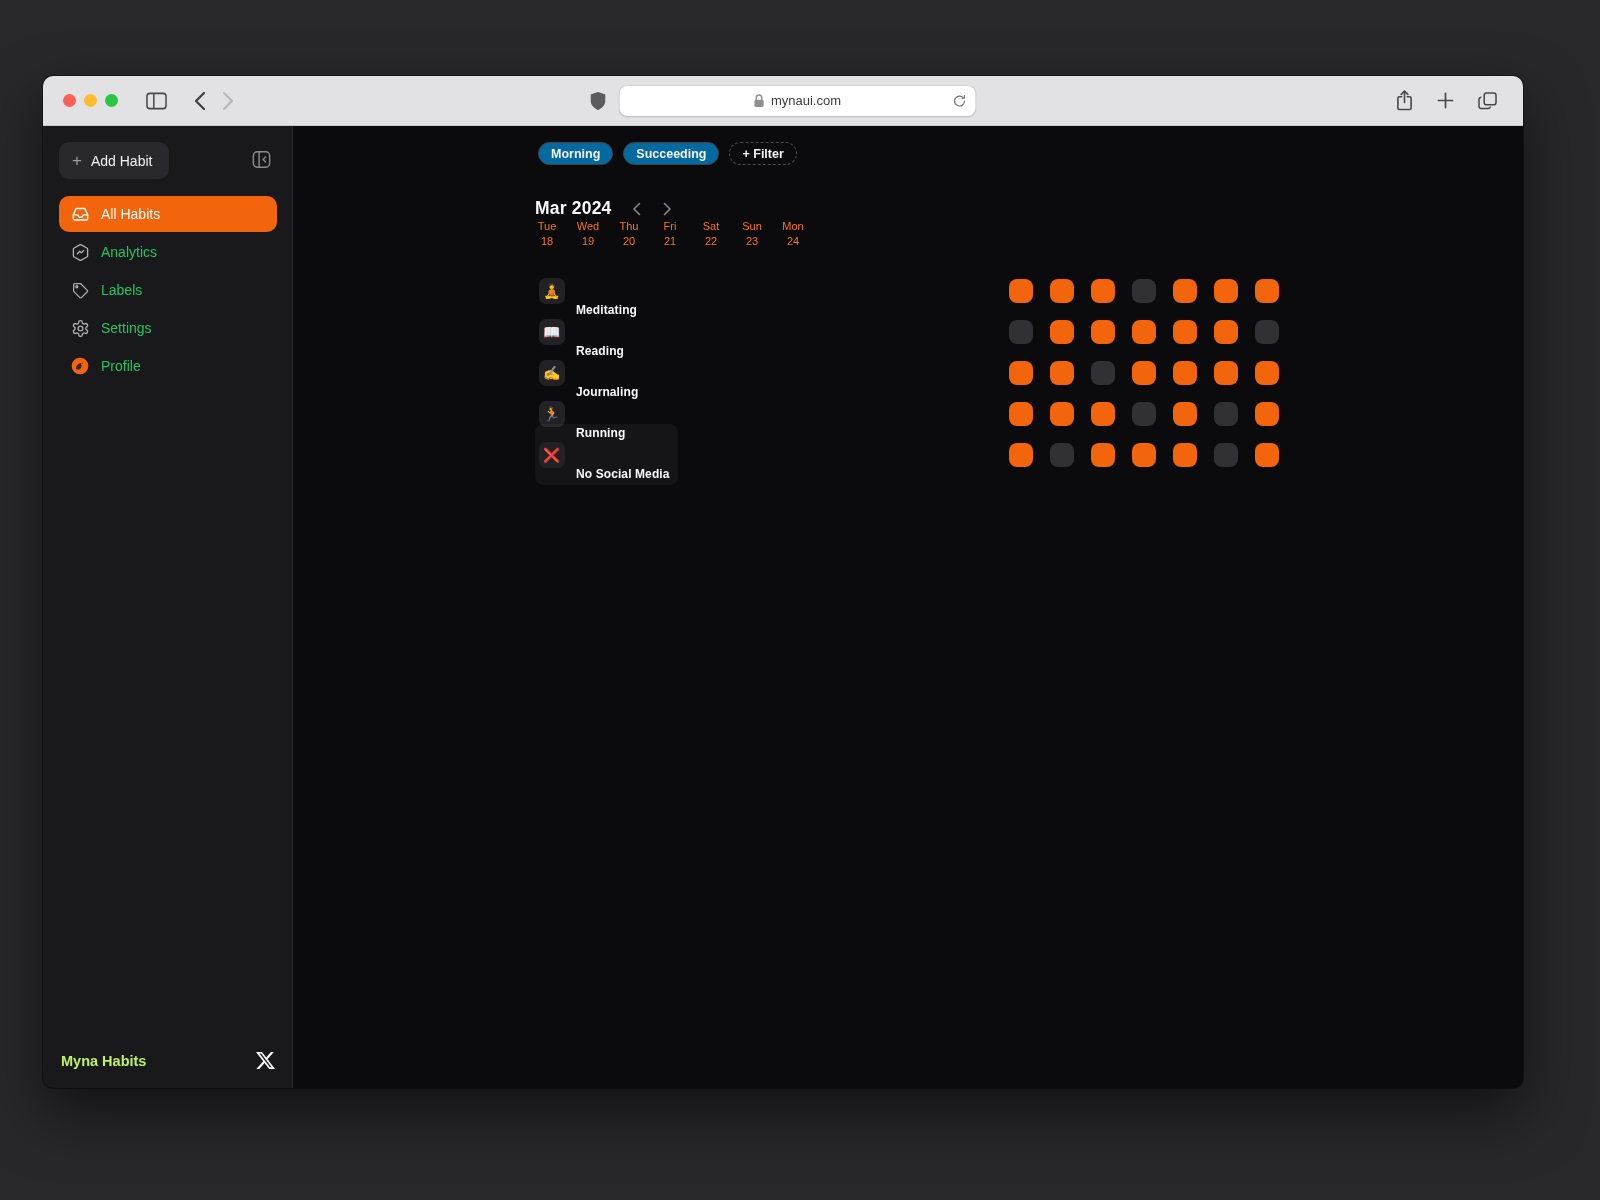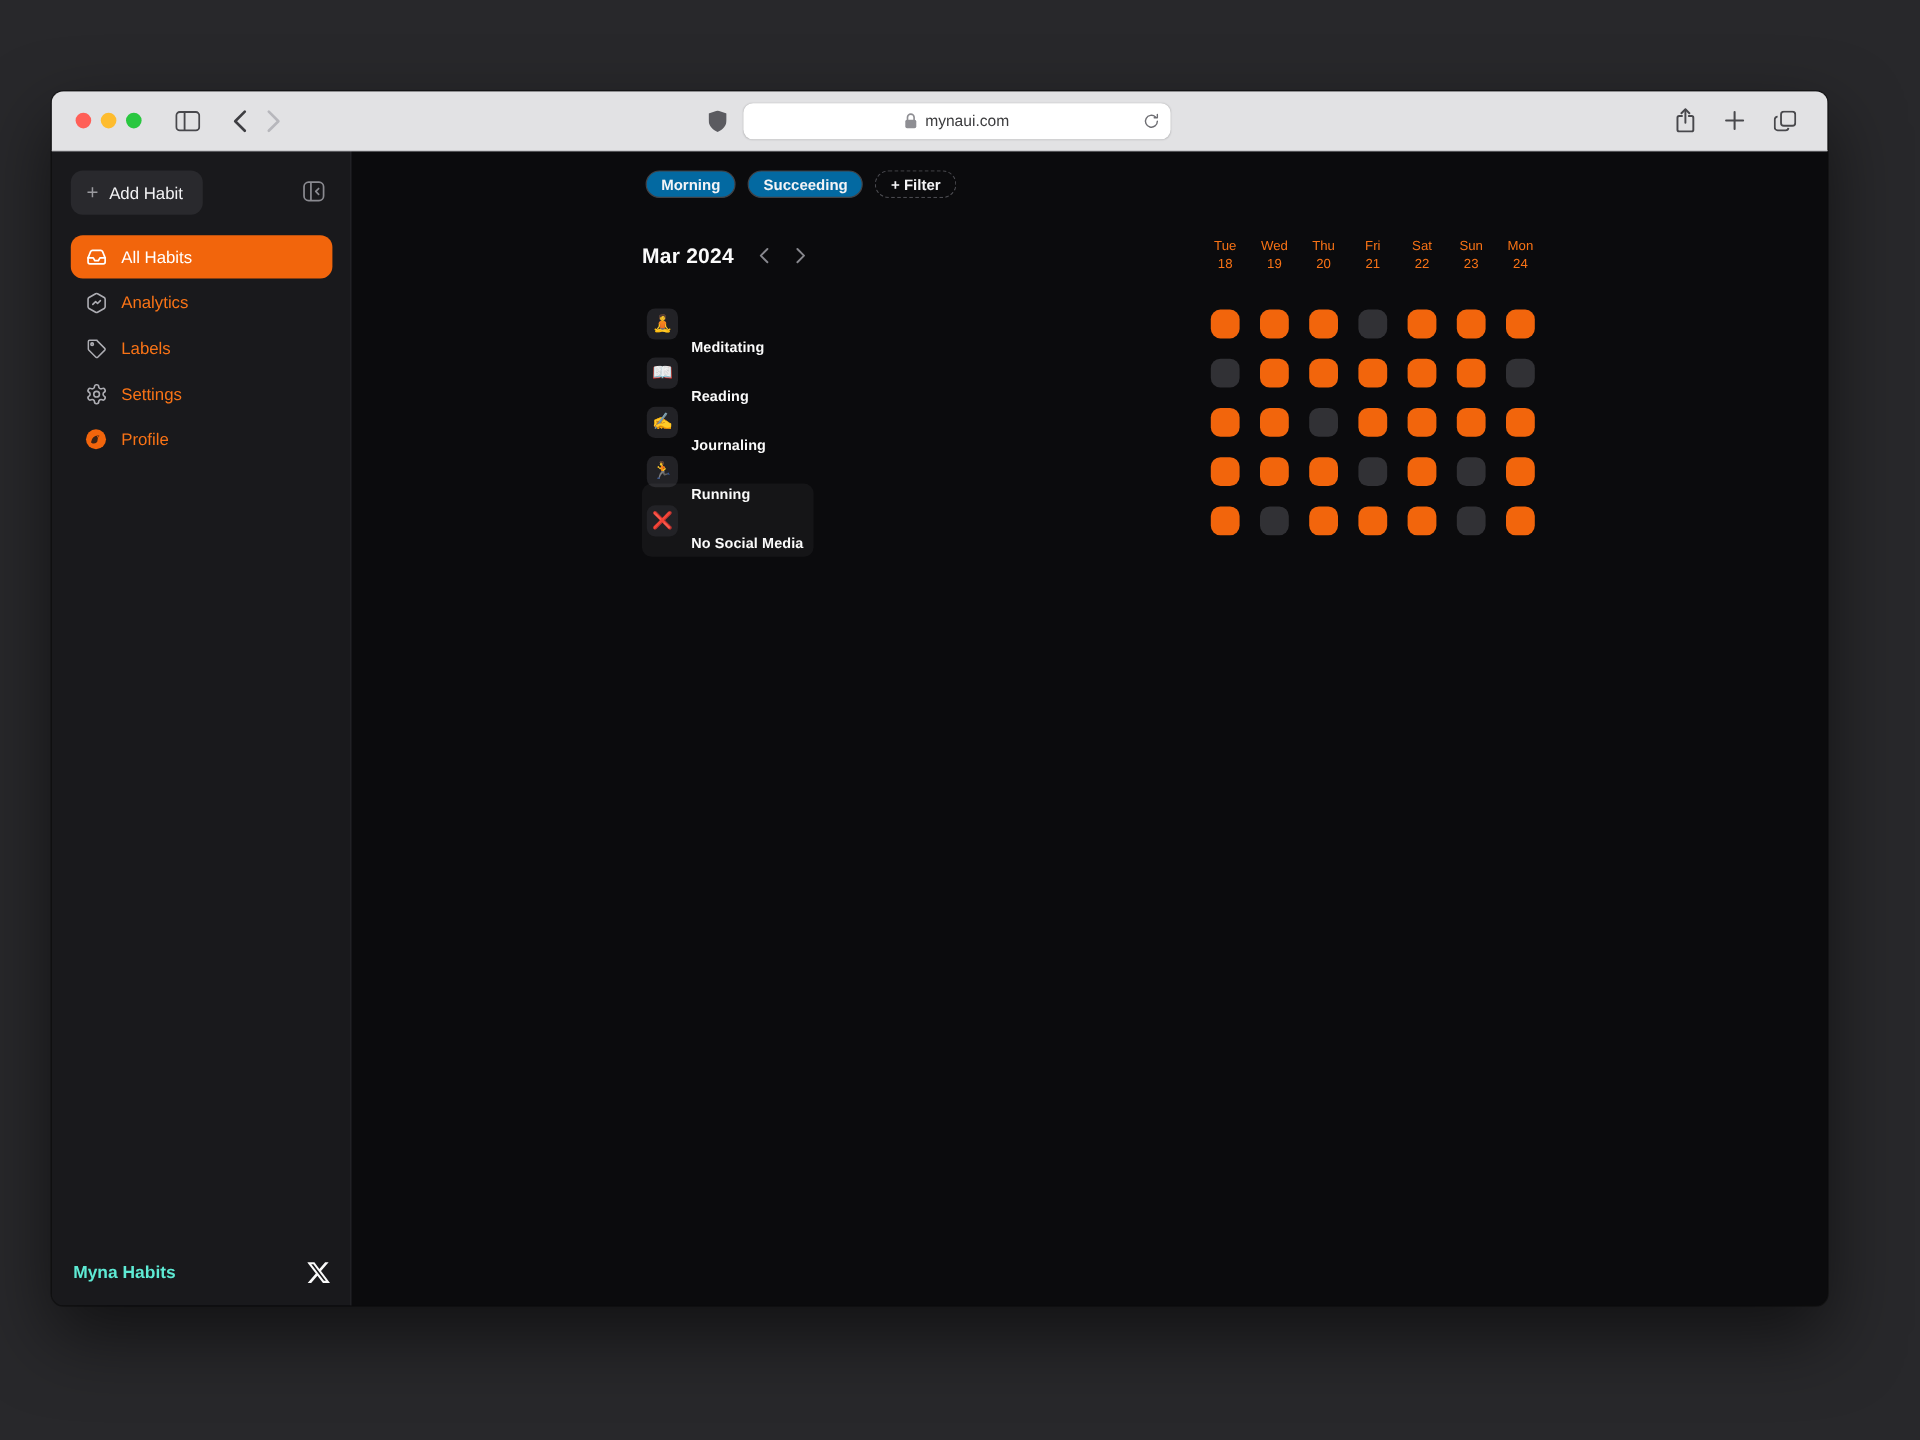--- a/index.html
+++ b/index.html
@@ -49,38 +49,38 @@
     height:37px; padding:0 17px 0 13px; border:none; border-radius:10px;
     background:#29292D; color:#F2F2F4; font-size:14px; font-weight:500;
     display:flex; align-items:center; gap:9px; cursor:pointer;
     font-family:inherit;
   }
   .add-btn .plus { color:#9A9A9F; font-size:17px; font-weight:400; line-height:1; }
   .collapse-btn { background:none; border:none; cursor:pointer; padding:0; margin-right:4px; }
   .nav { margin-top:17px; display:flex; flex-direction:column; gap:2px; }
   .nav-item {
     height:36px; border-radius:10px; display:flex; align-items:center; gap:11px;
-    padding:0 11px; color:#f97316; font-size:14px; cursor:pointer;
+    padding:0 11px; color:#22c55e; font-size:14px; cursor:pointer;
   }
   .nav-item .ic { width:20px; height:20px; display:flex; align-items:center; justify-content:center; color:#ADADB3; }
   .nav-item.active { background:var(--accent); color:#FFFFFF; font-weight:500; }
   .nav-item.active .ic { color:#FFFFFF; }
   .side-footer { margin-top:auto; display:flex; align-items:center; justify-content:space-between; padding:0 2px 0 2px; }
-  .brand { color:#5eead4; font-size:14.5px; font-weight:700; }
+  .brand { color:#bef264; font-size:14.5px; font-weight:700; }
   
   .main { flex:1; background:#0B0B0D; display:flex; flex-direction:column; align-items:center; overflow:hidden; }
   .content { width:746px; margin-top:16px; }
   .chips { display:flex; gap:10px; padding-left:3px; }
   .chip {
     height:23px; padding:0 12px; border-radius:999px; background:#0369a1;
     border:1px solid #434347; color:#F4F4F6; font-size:12.5px; font-weight:600;
     display:flex; align-items:center; cursor:pointer; font-family:inherit;
   }
   .chip.dashed { border-style:dashed; border-color:#4A4A4F; background:transparent; }
-  .tracker-head { margin-top:33px; display:flex; justify-content:space-between; }
+  .tracker-head { margin-top:33px; display:flex; justify-content:space-between;flex-direction:column; }
   .month-group { display:flex; align-items:center; gap:10px; }
   .month-title { color:#FAFAFA; font-size:17.5px; font-weight:700; letter-spacing:.2px; }
   .month-nav { background:none; border:none; cursor:pointer; padding:2px; margin-left:8px; display:flex; }
   .day-grid, .cell-grid { display:grid; grid-template-columns:repeat(7,24px); column-gap:17px; margin-right:2px; }
   .day-col { text-align:center; color:#f97316; font-size:11px; line-height:15px; white-space:nowrap; }
   .rows { margin-top:21px; display:flex; flex-direction:column; }
   .habit-row { height:41px; display:flex; align-items:center; justify-content:space-between; }
   .habit-left { display:flex; align-items:center; gap:11px; padding:4px 8px 4px 4px; border-radius:8px; }
   .habit-left.hl { background:rgba(255,255,255,.045); }
   .habit-emoji {

